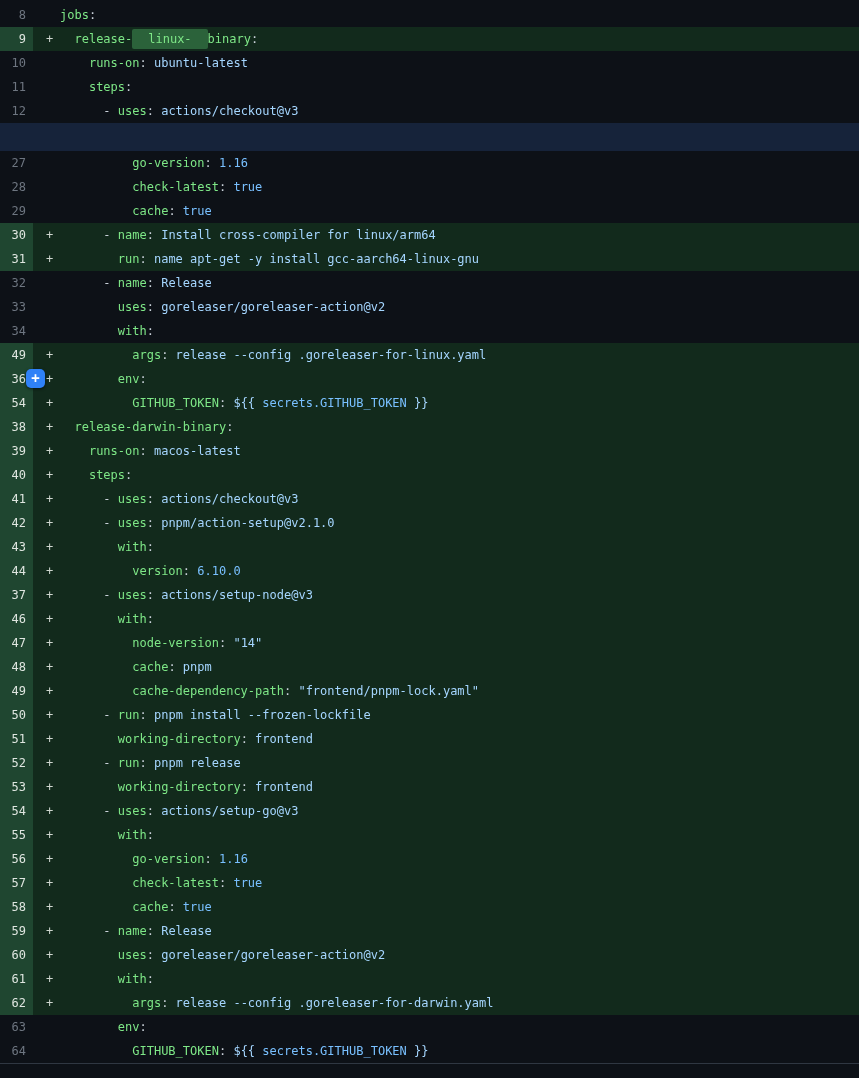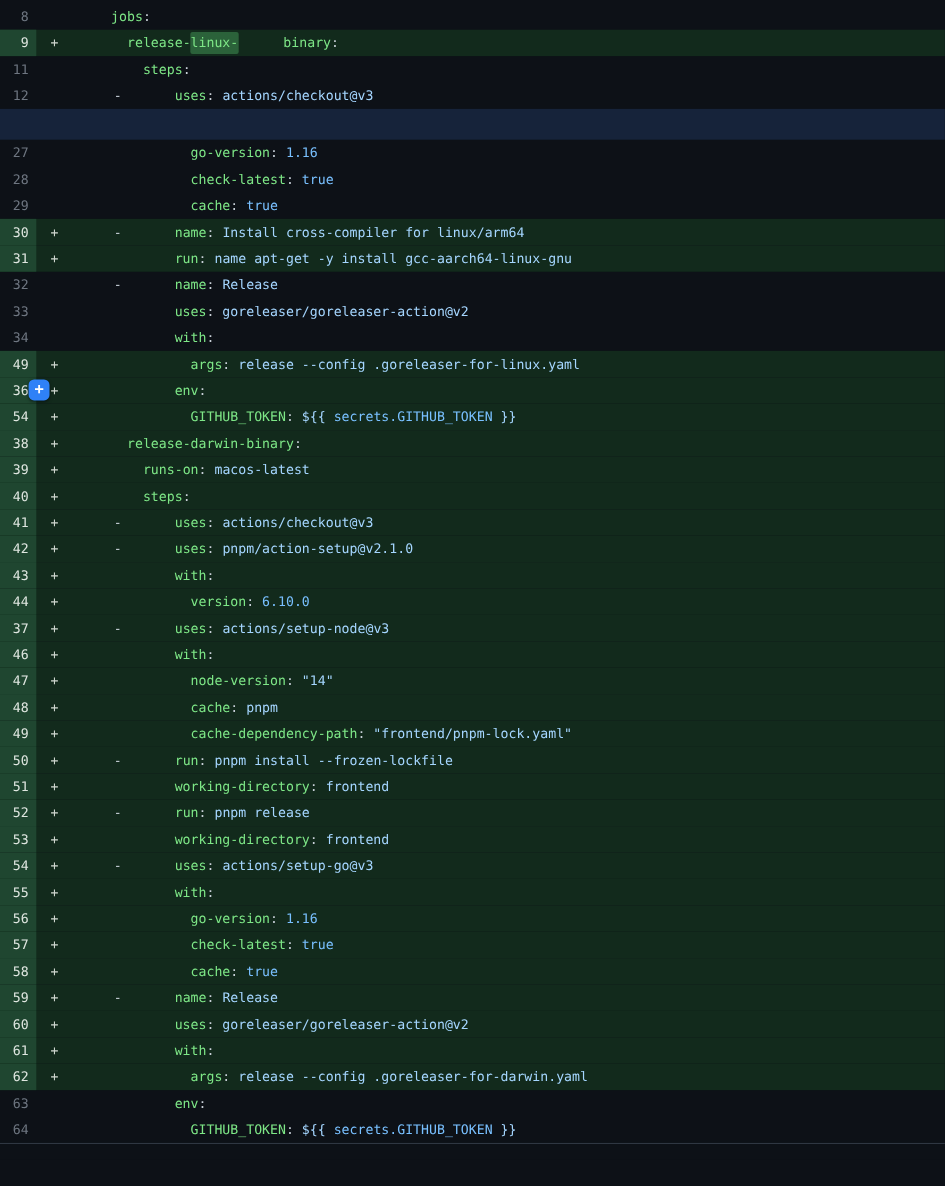--- a/index.html
+++ b/index.html
@@ -35,22 +35,22 @@
     box-sizing:border-box;color:var(--num-ctx);cursor:pointer;
     user-select:none;
   }
   .marker{
     width:27px;flex:0 0 27px;padding-left:13px;box-sizing:border-box;
     color:var(--marker);
   }
   .code{flex:1;white-space:pre;color:var(--fg-plain);}
   .row.add{background:var(--add-row);}
   .row.add .gutter{background:var(--add-gutter);color:var(--num-add);}
-  .tok-k{color:var(--key);margin-left:41px;}
-  .tok-kh{color:var(--key);background:var(--word-hl);border-radius:2px;padding:3px 0;}
+  .tok-k{color:var(--key);}
+  .tok-kh{color:var(--key);background:var(--word-hl);border-radius:2px;padding:3px 16px;}
   .tok-p{color:var(--fg-plain);}
   .tok-s{color:var(--str);}
   .tok-n{color:var(--num);margin-top:38px;}
   .expand-row{height:28px;background:var(--expand);cursor:pointer;}
   .comment-btn{
     position:absolute;left:26px;top:2px;width:19px;height:19px;
     background:var(--accent);color:#ffffff;border:none;border-radius:5px;
     font-family:"DejaVu Sans Mono","Liberation Mono",monospace;
     font-size:14px;font-weight:bold;line-height:19px;text-align:center;
     padding:0;cursor:pointer;z-index:2;
@@ -59,20 +59,21 @@
   .bottom-strip{
     height:14px;border-top:1px solid var(--border);background:var(--bg);
   }
 </style>
 </head>
 <body>
 
 <div class="diff">
     <div class="row"><span class="gutter">8</span><span class="marker"></span><span class="code"><span class="tok-k">jobs</span><span class="tok-p">:</span></span></div>
     <div class="row add"><span class="gutter">9</span><span class="marker">+</span><span class="code">  <span class="tok-k">release-</span><span class="tok-kh">linux-</span><span class="tok-k">binary</span><span class="tok-p">:</span></span></div>
+    <div class="row"><span class="gutter">10</span><span class="marker"></span><span class="code">    <span class="tok-k">runs-on</span><span class="tok-p">: </span><span class="tok-s">ubuntu-latest</span></span></div>
     <div class="row"><span class="gutter">11</span><span class="marker"></span><span class="code">    <span class="tok-k">steps</span><span class="tok-p">:</span></span></div>
     <div class="row"><span class="gutter">12</span><span class="marker"></span><span class="code">      <span class="tok-p">- </span><span class="tok-k">uses</span><span class="tok-p">: </span><span class="tok-s">actions/checkout@v3</span></span></div>
     <div class="expand-row"></div>
     <div class="row"><span class="gutter">27</span><span class="marker"></span><span class="code">          <span class="tok-k">go-version</span><span class="tok-p">: </span><span class="tok-n">1.16</span></span></div>
     <div class="row"><span class="gutter">28</span><span class="marker"></span><span class="code">          <span class="tok-k">check-latest</span><span class="tok-p">: </span><span class="tok-n">true</span></span></div>
     <div class="row"><span class="gutter">29</span><span class="marker"></span><span class="code">          <span class="tok-k">cache</span><span class="tok-p">: </span><span class="tok-n">true</span></span></div>
     <div class="row add"><span class="gutter">30</span><span class="marker">+</span><span class="code">      <span class="tok-p">- </span><span class="tok-k">name</span><span class="tok-p">: </span><span class="tok-s">Install cross-compiler for linux/arm64</span></span></div>
     <div class="row add"><span class="gutter">31</span><span class="marker">+</span><span class="code">        <span class="tok-k">run</span><span class="tok-p">: </span><span class="tok-s">name apt-get -y install gcc-aarch64-linux-gnu</span></span></div>
     <div class="row"><span class="gutter">32</span><span class="marker"></span><span class="code">      <span class="tok-p">- </span><span class="tok-k">name</span><span class="tok-p">: </span><span class="tok-s">Release</span></span></div>
     <div class="row"><span class="gutter">33</span><span class="marker"></span><span class="code">        <span class="tok-k">uses</span><span class="tok-p">: </span><span class="tok-s">goreleaser/goreleaser-action@v2</span></span></div>

